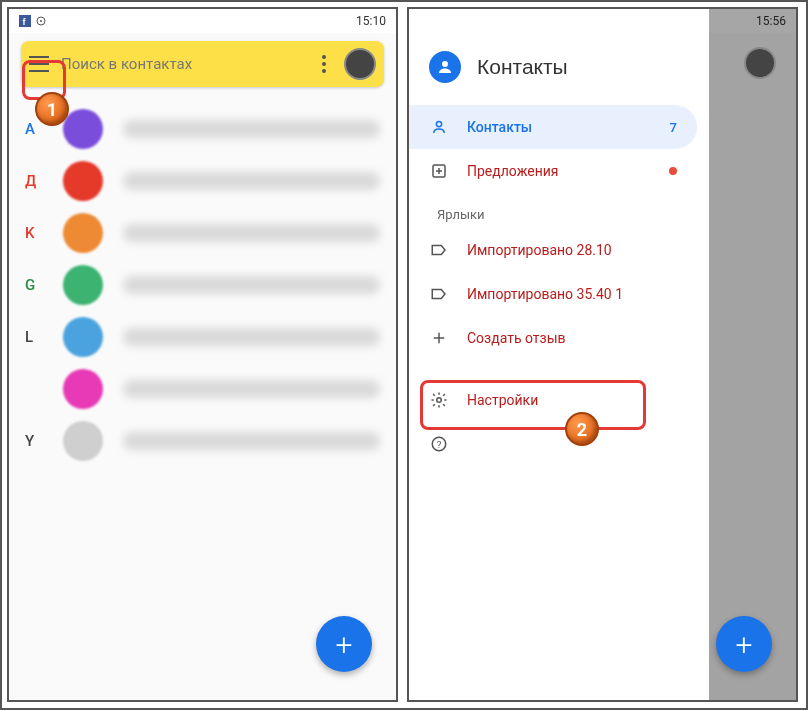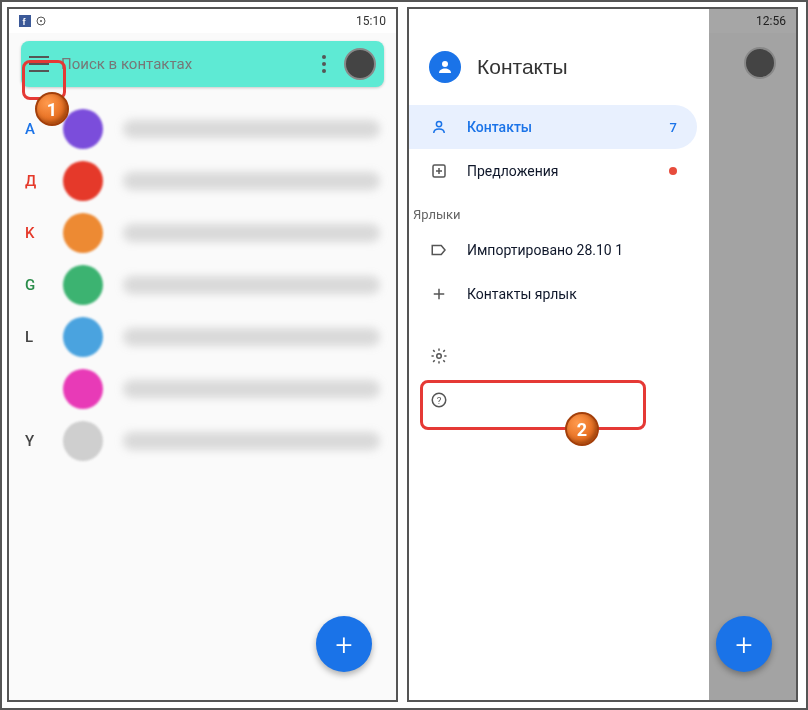--- a/index.html
+++ b/index.html
@@ -32,21 +32,21 @@
     font-size: 12px;
     color: #333;
     background: #fff;
   }
   .status-icons { display: flex; gap: 4px; align-items: center; }
   .status-icons svg { width: 12px; height: 12px; }
 
   .search-bar {
     margin: 8px 12px;
     height: 46px;
-    background: #5eead4;
+    background: #fde047;
     border-radius: 8px;
     box-shadow: 0 1px 3px rgba(0,0,0,0.2);
     display: flex;
     align-items: center;
     padding: 0 8px;
     gap: 12px;
   }
   .hamburger { width: 20px; height: 16px; display:flex; flex-direction:column; justify-content:space-between; }
   .hamburger span { height:2px; background:#555; }
   .search-placeholder { flex:1; color:#777; font-size:15px; }
@@ -83,33 +83,33 @@
   }
   .drawer-header-icon {
     width:32px; height:32px; border-radius:50%; background:#1a73e8;
     display:flex; align-items:center; justify-content:center;
   }
   .drawer-title { font-size:21px; color:#333; font-family: 'Product Sans', Arial, sans-serif; }
 
   .drawer-item {
     display:flex; align-items:center; gap:18px;
     padding: 12px 20px;
-    font-size:14px; color:#0f172a;
+    font-size:14px; color:#b91c1c;
     border-radius: 0 24px 24px 0;
     margin-right:12px;
     position:relative;
   }
   .drawer-item.active { background:#e8f0fe; color:#1a73e8; font-weight:500; }
   .drawer-item .icon { width:20px; height:20px; display:flex; align-items:center; justify-content:center; }
   .drawer-item .label { flex:1; }
   .drawer-item .count { font-size:13px; color:#1a73e8; font-weight:500; }
   .red-dot { width:8px; height:8px; border-radius:50%; background:#e74c3c; }
 
   .section-label {
-    padding: 14px 4px 6px;
+    padding: 14px 28px 6px;
     font-size:13px; color:#666;
   }
 
   
   .callout-box {
     position:absolute; border:3px solid #e53935; border-radius:8px;
     z-index:10; pointer-events:none;
   }
   .callout-badge {
     position:absolute; width:34px; height:34px; border-radius:50%;
@@ -202,21 +202,21 @@
     <div class="status-icons">
       <svg viewBox="0 0 24 24">
           <rect width="24" height="24" fill="#3b5998"></rect>
           <text x="7" y="19" fill="#fff" font-size="18" font-family="Arial" font-weight="bold">f</text>
         </svg>
       <svg viewBox="0 0 24 24">
           <circle cx="12" cy="12" r="8" fill="none" stroke="#555" stroke-width="2"></circle>
           <circle cx="12" cy="12" r="2" fill="#555"></circle>
         </svg>
     </div>
-    <span>12:56</span>
+    <span>15:56</span>
   </div>
   <div class="dimmer"></div>
 
   <div style="position:absolute; right:20px; top:38px;">
     <div class="avatar"></div>
   </div>
   <div class="fab" style="z-index:0;">+</div>
 
   <div class="drawer">
     <div class="drawer-header">
@@ -247,49 +247,58 @@
             <line x1="12" y1="8" x2="12" y2="16" stroke="#555" stroke-width="2"></line>
             <line x1="8" y1="12" x2="16" y2="12" stroke="#555" stroke-width="2"></line>
           </svg>
       </div>
       <span class="label">Предложения</span>
       <span class="red-dot"></span>
     </div>
 
     <div class="section-label">Ярлыки</div>
 
-
     <div class="drawer-item">
       <div class="icon">
         <svg width="18" height="18" viewBox="0 0 24 24">
             <path d="M3 6h12l5 6-5 6H3z" fill="none" stroke="#555" stroke-width="2"></path>
           </svg>
       </div>
-      <span class="label">Импортировано 28.10 1</span>
+      <span class="label">Импортировано 28.10</span>
+    </div>
+
+    <div class="drawer-item">
+      <div class="icon">
+        <svg width="18" height="18" viewBox="0 0 24 24">
+            <path d="M3 6h12l5 6-5 6H3z" fill="none" stroke="#555" stroke-width="2"></path>
+          </svg>
+      </div>
+      <span class="label">Импортировано 35.40 1</span>
     </div>
 
     <div class="drawer-item">
       <div class="icon">
         <svg width="18" height="18" viewBox="0 0 24 24">
             <line x1="12" y1="5" x2="12" y2="19" stroke="#555" stroke-width="2"></line>
             <line x1="5" y1="12" x2="19" y2="12" stroke="#555" stroke-width="2"></line>
           </svg>
       </div>
-      <span class="label">Контакты ярлык</span>
+      <span class="label">Создать отзыв</span>
     </div>
 
     <div style="height:18px"></div>
 
     <div class="drawer-item">
       <div class="icon">
         <svg width="18" height="18" viewBox="0 0 24 24">
             <circle cx="12" cy="12" r="3" fill="none" stroke="#555" stroke-width="2"></circle>
             <path d="M12 2v3M12 19v3M4.2 4.2l2.1 2.1M17.7 17.7l2.1 2.1M2 12h3M19 12h3M4.2 19.8l2.1-2.1M17.7 6.3l2.1-2.1" stroke="#555" stroke-width="2"></path>
           </svg>
       </div>
+      <span class="label">Настройки</span>
     </div>
 
     <div class="drawer-item">
       <div class="icon">
         <svg width="18" height="18" viewBox="0 0 24 24">
             <circle cx="12" cy="12" r="9" fill="none" stroke="#555" stroke-width="2"></circle>
             <text x="9" y="17" font-size="13" fill="#555">?</text>
           </svg>
       </div>
     </div>

